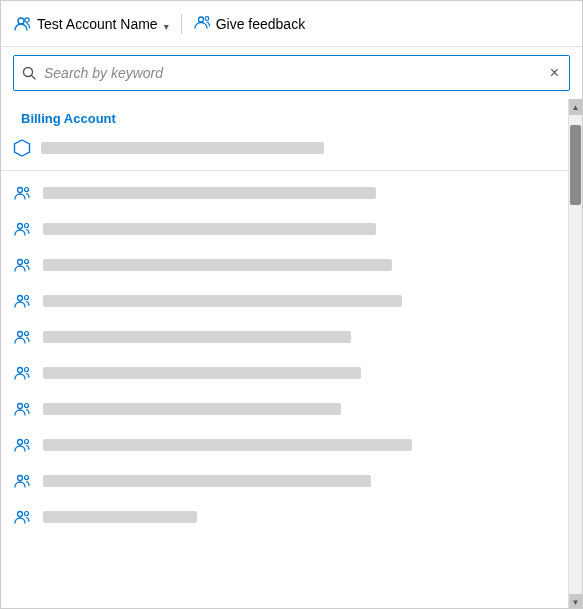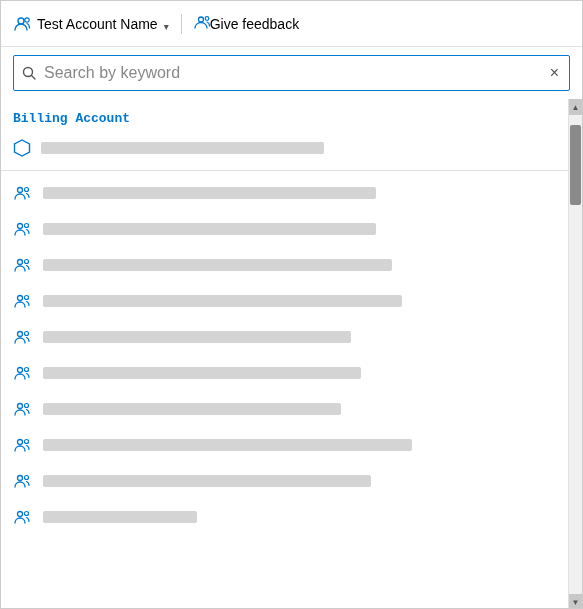--- a/index.html
+++ b/index.html
@@ -39,20 +39,21 @@
     }
     .divider-v {
       width: 1px;
       height: 20px;
       background: #ccc;
       margin: 0 8px;
     }
     .feedback-btn {
       display: flex;
       align-items: center;
+      gap: 6px;
       cursor: pointer;
       background: none;
       border: none;
       font-size: 14px;
       color: #000;
     }
 
     
     .search-bar {
       display: flex;
@@ -67,23 +68,24 @@
     .search-icon-wrap {
       color: #555;
       font-size: 14px;
       display: flex;
       align-items: center;
     }
     .search-input {
       flex: 1;
       border: none;
       outline: none;
-      font-size: 16px;
+      font-size: 14px;
       color: #333;
       background: transparent;
+      font-style: italic;
     }
     .search-input::placeholder {
       color: #888;
     }
     .clear-btn {
       background: none;
       border: none;
       cursor: pointer;
       color: #555;
       font-size: 16px;
@@ -142,22 +144,21 @@
       background: #8a8a8a;
       border-radius: 2px;
       cursor: pointer;
     }
 
     
     .section-header {
       color: #0078d4;
       font-size: 13px;
       font-weight: 600;
-      padding: 8px 12px 4px 12px;
-      font-family: Liberation Mono, monospace;
+      padding: 8px 12px 4px 20px;
     }
 
     
     .list-item {
       display: flex;
       align-items: center;
       padding: 6px 12px;
       gap: 10px;
       cursor: pointer;
       min-height: 36px;

